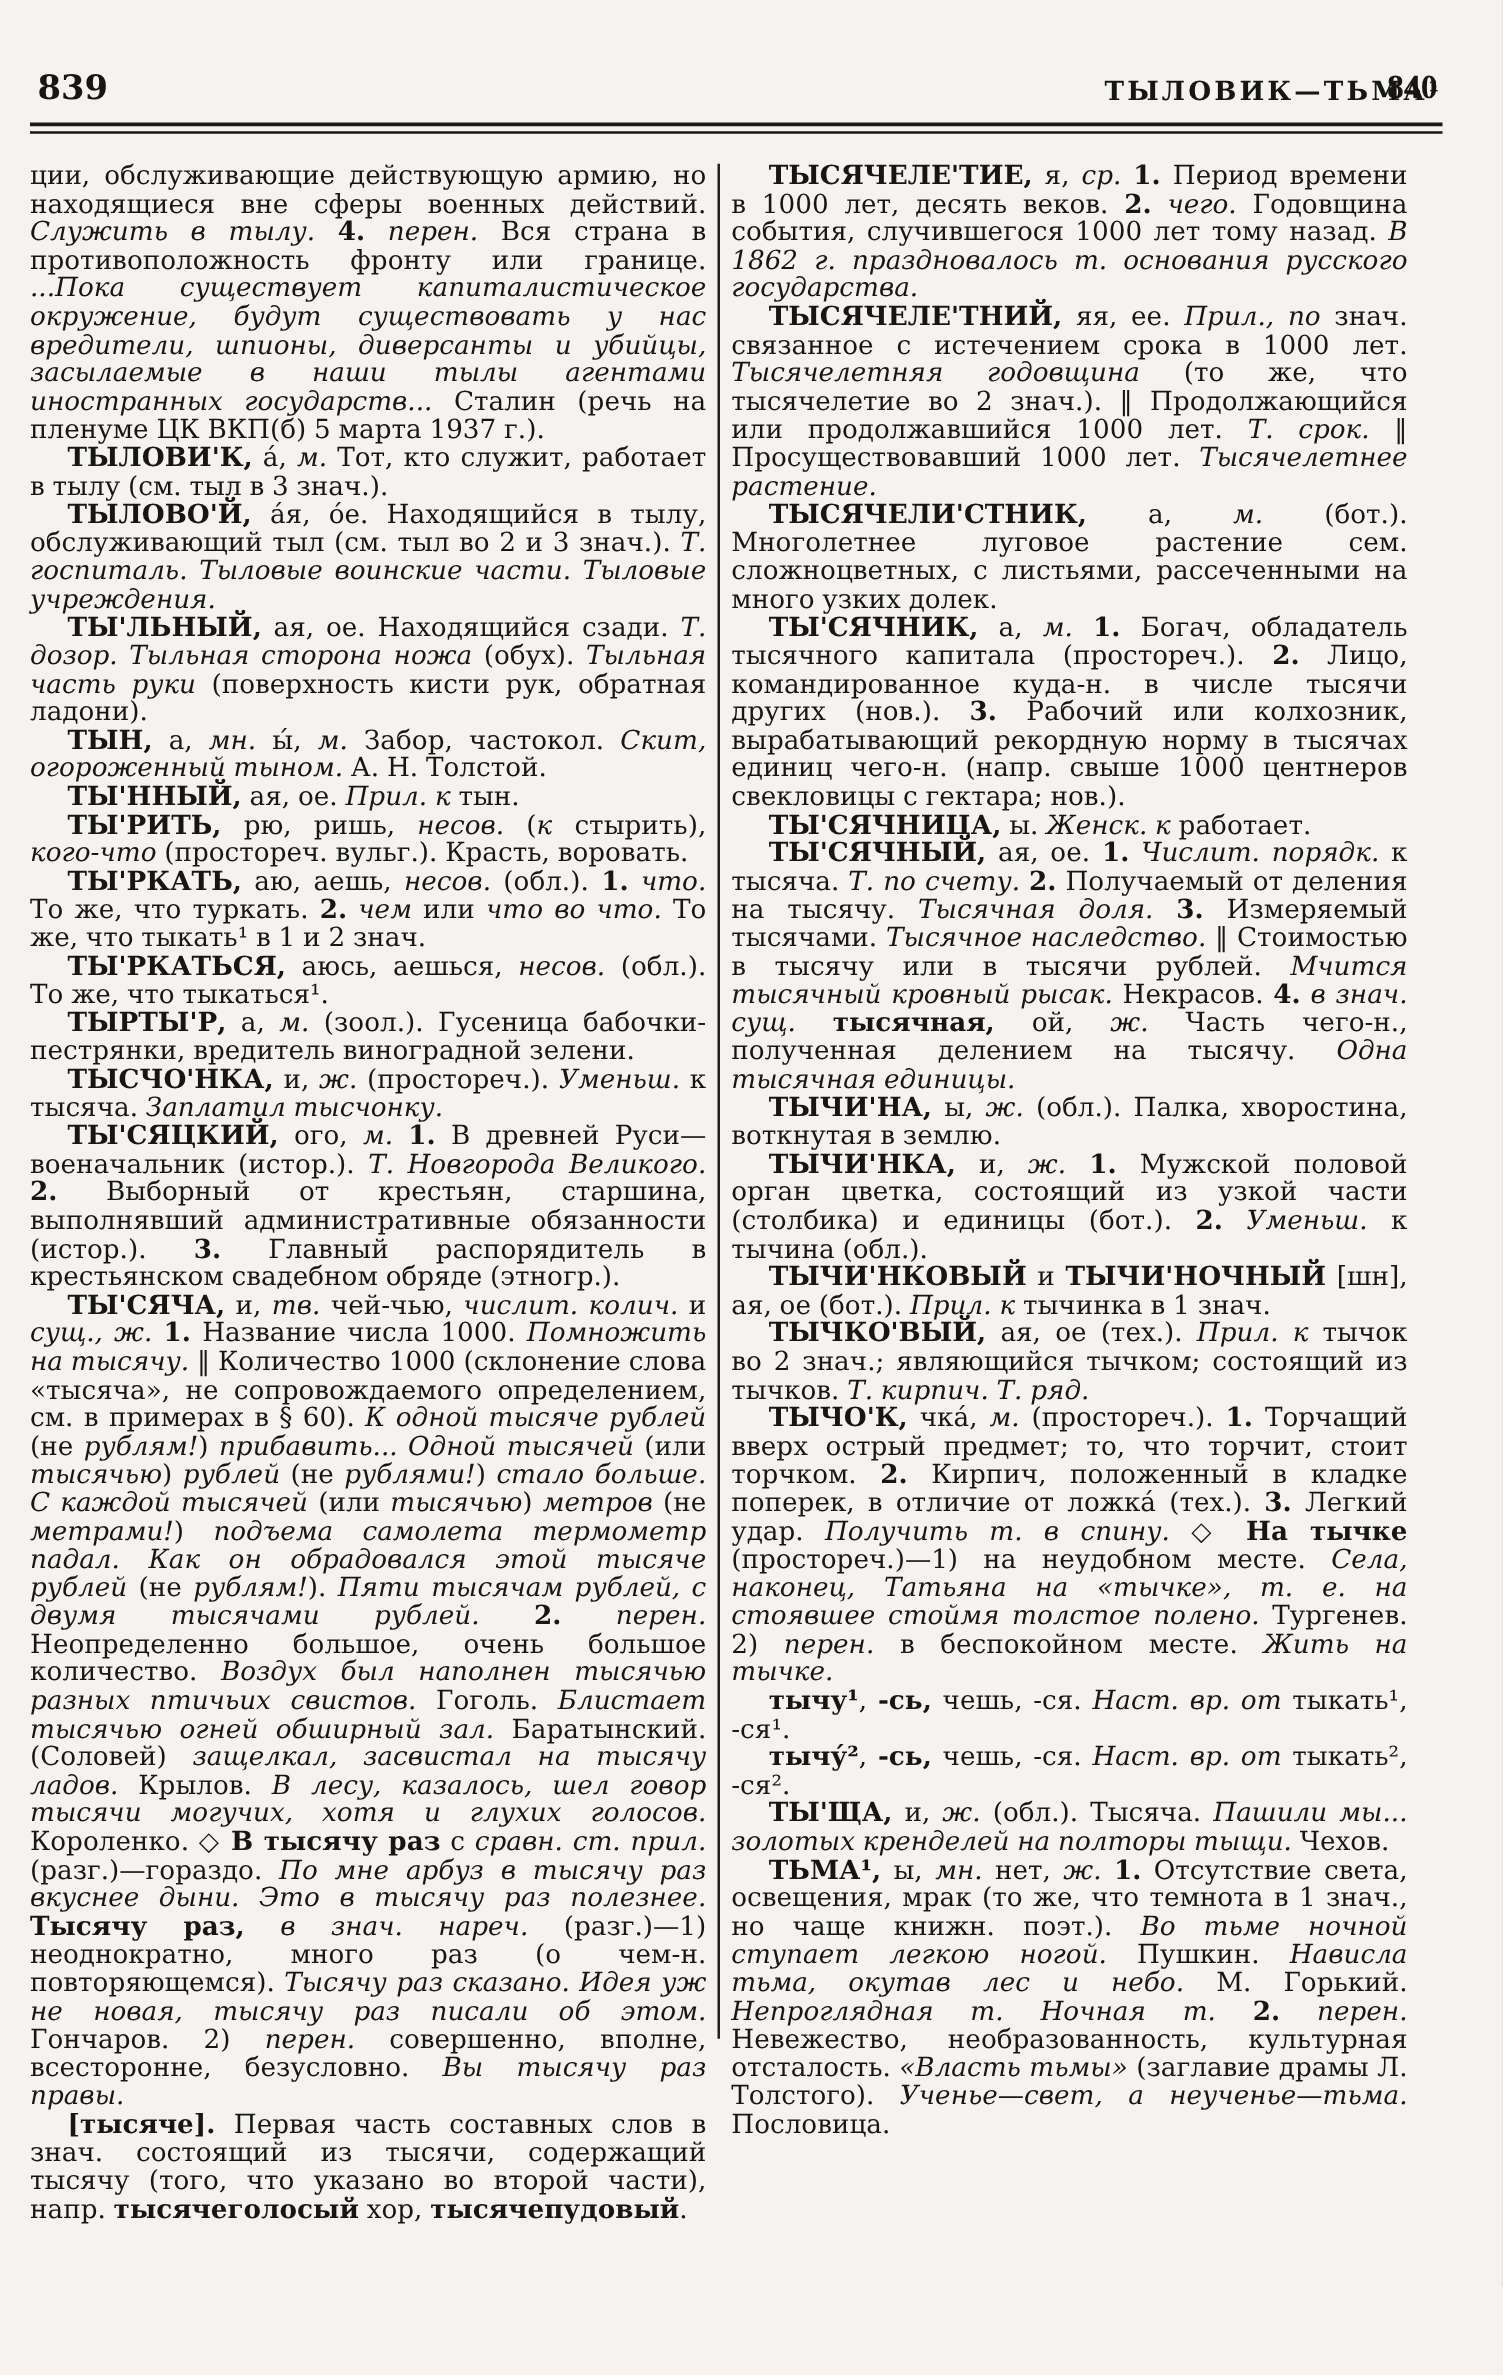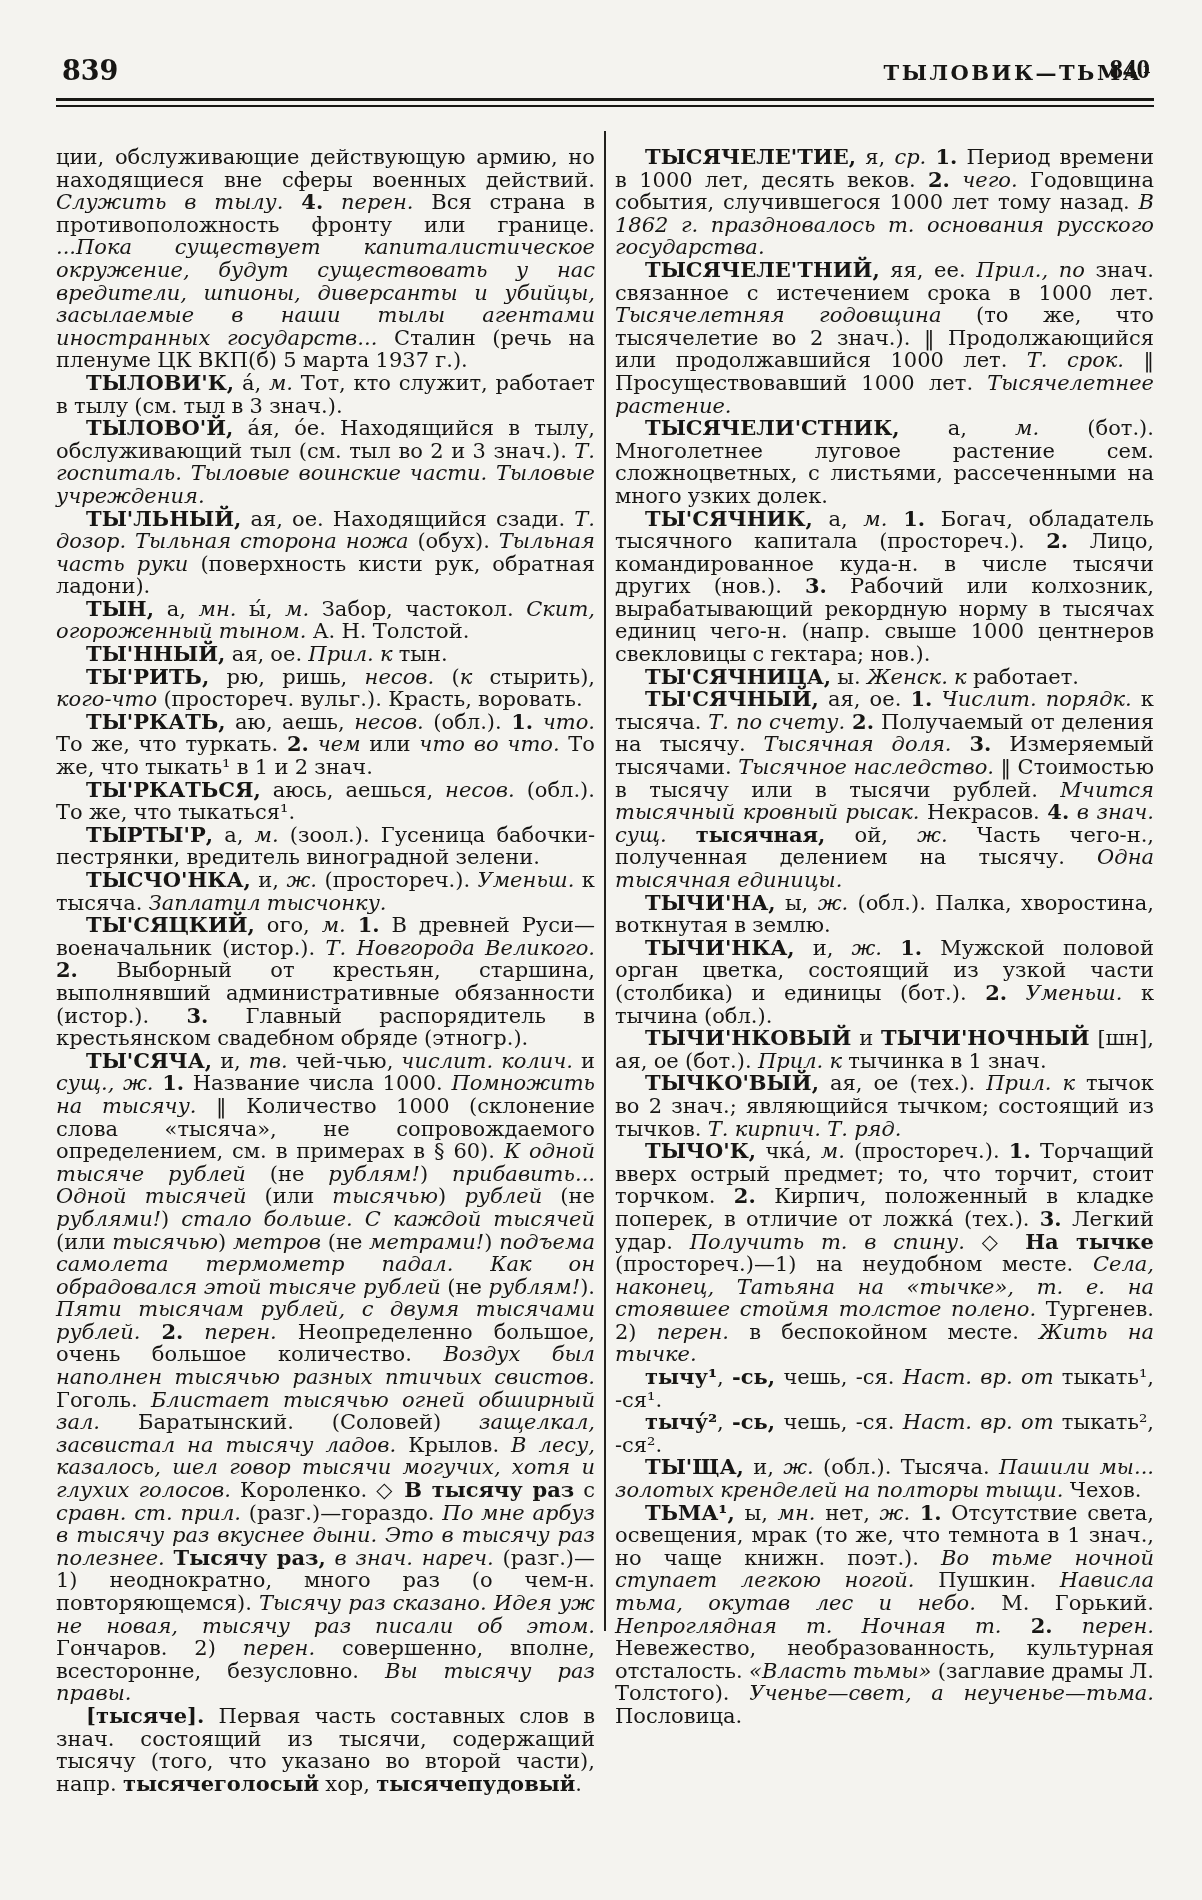--- a/index.html
+++ b/index.html
@@ -2,21 +2,21 @@
 <html lang="ru"><head>
 <meta charset="utf-8">
 <style>
   html,body{margin:0;padding:0;background:#d8d6d2;}
   .page{
     width:1202px;height:1900px;
     background:#f4f3ef;
     color:#171614;
     font-family:"DejaVu Serif","Liberation Serif",serif;
     box-sizing:border-box;
-    padding:54px 48px 0 56px;
+    padding:54px 48px 0 24px;
     position:relative;
     overflow:hidden;
   }
   .header{position:relative;height:38px;}
   .page-num{font-weight:700;font-size:27px;line-height:30px;}
   .page-num.left{position:absolute;left:6px;top:2px;}
   .page-num.right{position:absolute;right:4px;top:0;font-family:Liberation Serif, serif;}
   .header-title{
     position:absolute;left:0;right:0;top:6px;
     text-align:right;font-weight:700;font-size:21px;
@@ -29,21 +29,20 @@
   }
   .columns{display:flex;margin-top:22px;}
   .column{
     width:541px;
     font-size:21px;
     line-height:22.6px;
     text-align:justify;
     hyphens:auto;
     -webkit-hyphens:auto;
     word-spacing:-0.02em;
-    margin-top:17px;
   }
   .col-divider{
     width:2px;background:#22211e;
     margin:2px 9px 0 9px;
     height:1500px;
     flex:none;
   }
   .entry{margin:0;text-indent:30px;}
   .entry.cont{text-indent:0;}
   .it{font-style:italic;}

